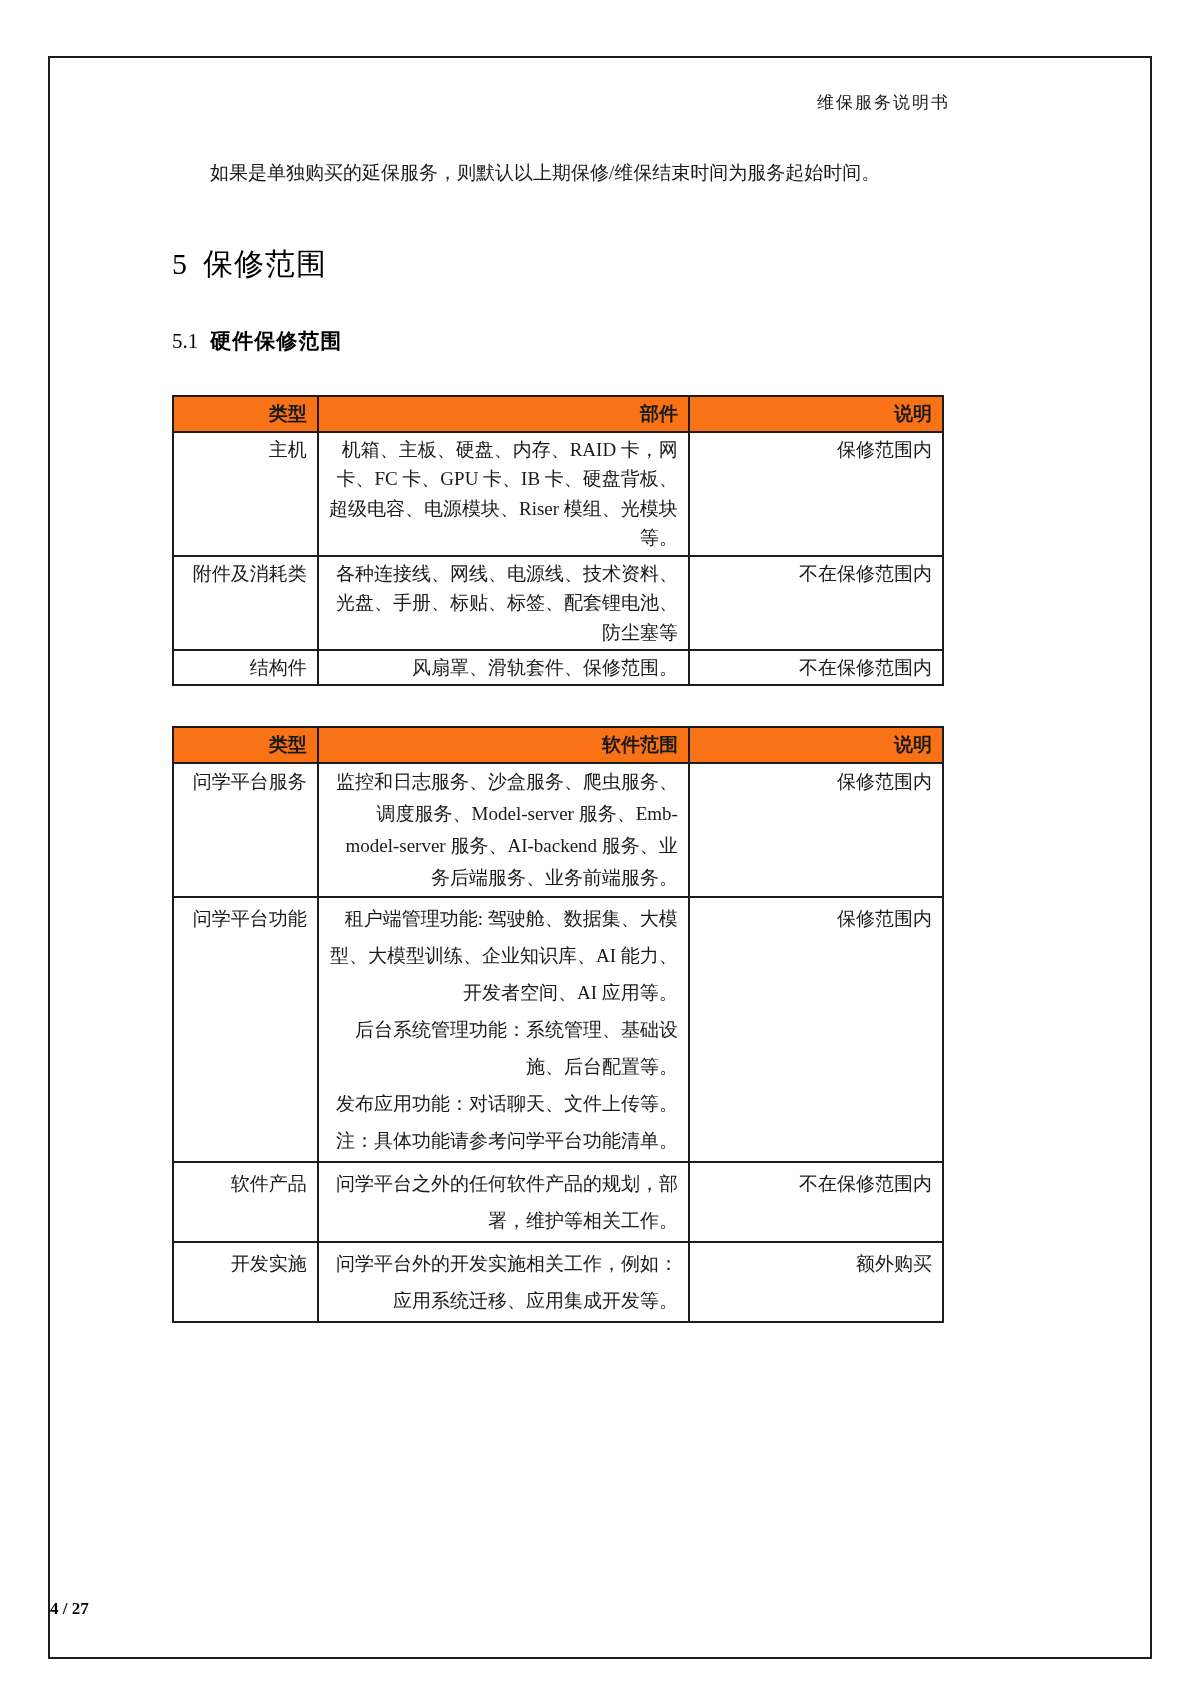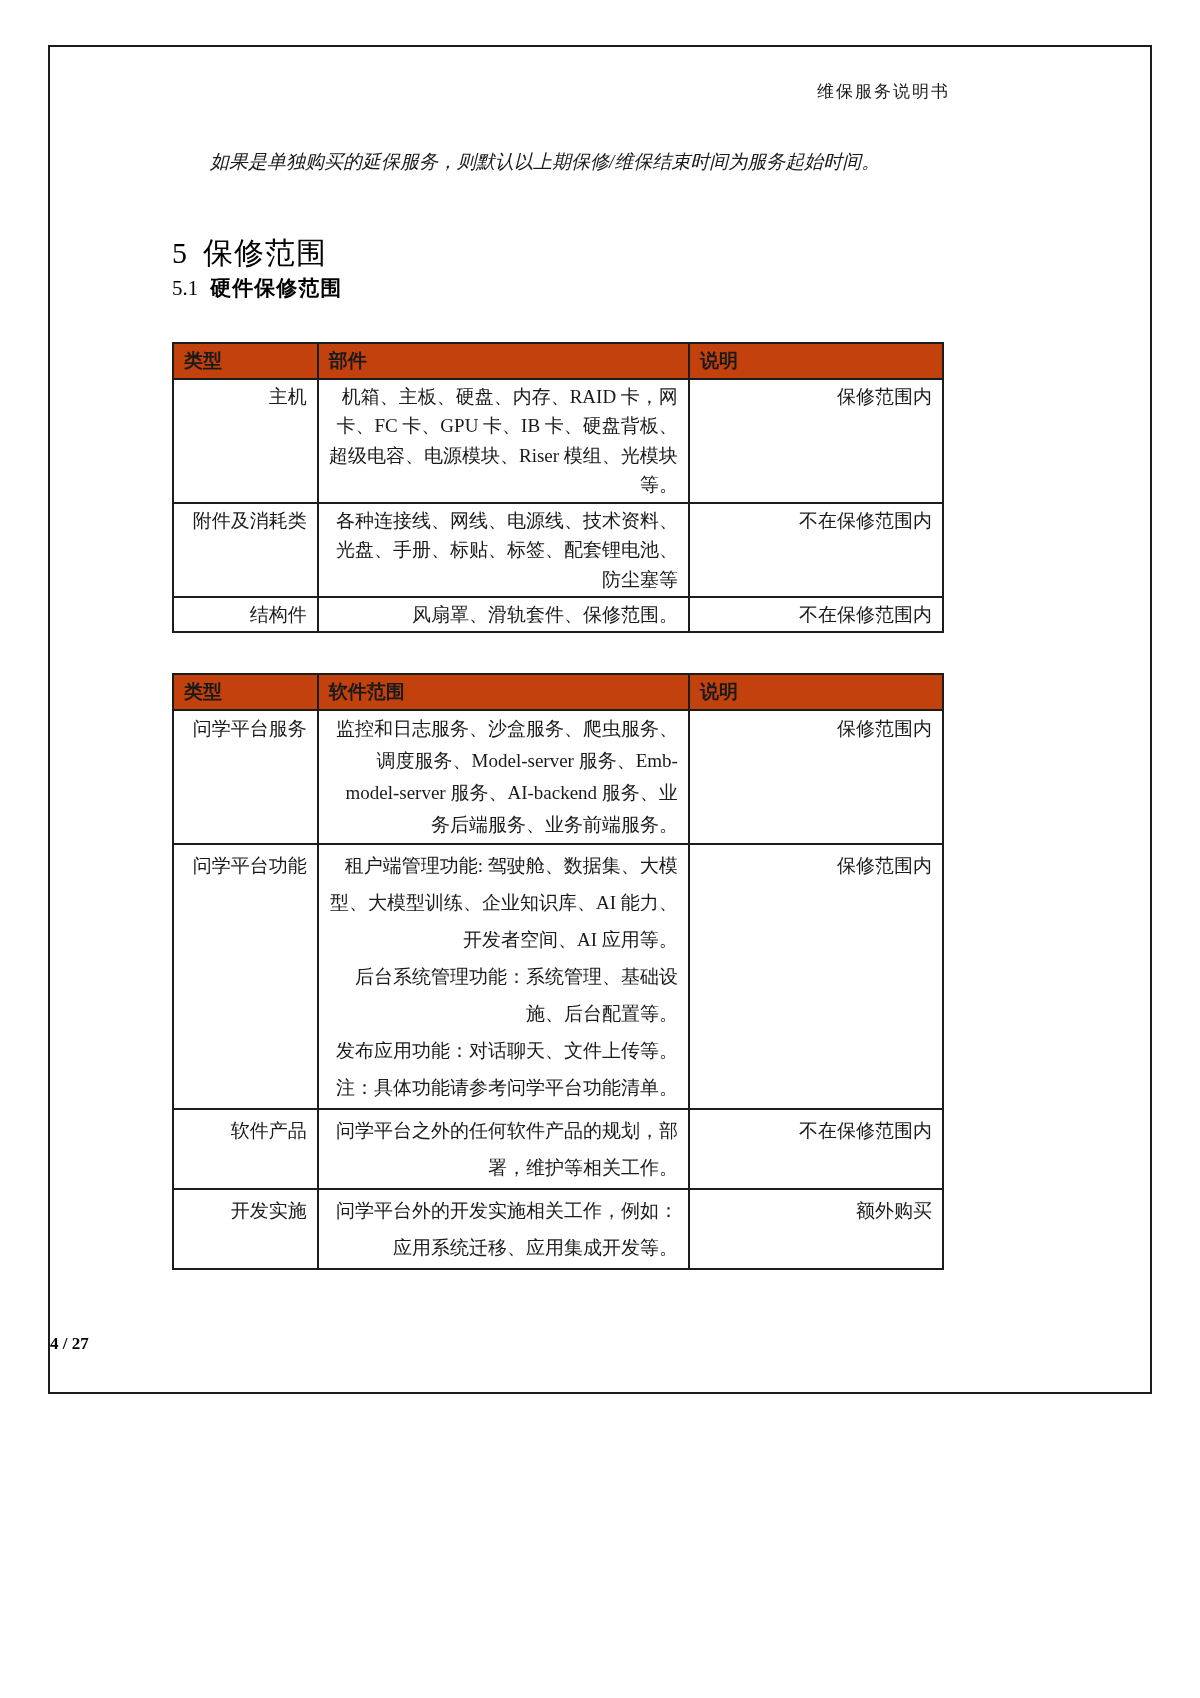--- a/index.html
+++ b/index.html
@@ -5,50 +5,50 @@
   * { margin: 0; padding: 0; box-sizing: border-box; }
   html, body { background: #ffffff; }
   body {
     width: 1200px; height: 1698px;
     position: relative;
     font-family: "Liberation Serif", "DejaVu Serif", serif;
     color: #111111;
   }
   .page-border {
     position: absolute;
-    left: 48px; top: 45px;
-    width: 1104px; height: 1349px;
+    left: 48px; top: 56px;
+    width: 1104px; height: 1603px;
     border: 2px solid #1c1c1c;
   }
   .content {
     padding: 33px 200px 0 122px;
   }
   .doc-header {
     text-align: right;
     font-size: 17px;
     letter-spacing: 2px;
     color: #1a1a1a;
   }
   .intro {
     margin-top: 44px;
     font-size: 19px;
     line-height: 1.6;
     text-indent: 2em;
     color: #1a1a1a;
-    font-style: italic;
   }
   .h1 {
     margin-top: 56px;
     font-size: 30px;
     font-weight: normal;
     color: #000;
   }
   .h1 .num { font-family: "Liberation Serif", serif; margin-right: 16px; }
   .h1 .ttl { font-family: "Liberation Sans", "DejaVu Sans", sans-serif; letter-spacing: 1px; }
   .h2 {
+    margin-top: 42px;
     font-size: 21px;
     color: #000;
   }
   .h2 .num { font-family: "Liberation Serif", serif; font-weight: normal; margin-right: 12px; }
   .h2 .ttl { font-family: "Liberation Sans", "DejaVu Sans", sans-serif; font-weight: bold; letter-spacing: 1px; }
   .h2.second { margin-top: 62px; }
 
   table {
     margin-top: 40px;
     width: 772px;
@@ -57,22 +57,22 @@
     font-size: 19px;
   }
   th, td {
     border: 2px solid #1c1c1c;
     vertical-align: top;
     text-align: right;
     padding: 2px 10px;
     color: #1a1a1a;
   }
   th {
-    background: #c2410c;
-    text-align: left;
+    background: #f97316;
+    text-align: right;
     font-weight: bold;
     padding: 3px 10px;
     line-height: 1.45;
   }
   col.c-type  { width: 18.8%; }
   col.c-scope { width: 48.2%; }
   col.c-note  { width: 33.0%; }
   .t-hw td { line-height: 1.55; }
   .t-sw td { line-height: 1.68; }
   .t-sw tr.loose td { line-height: 1.95; }

